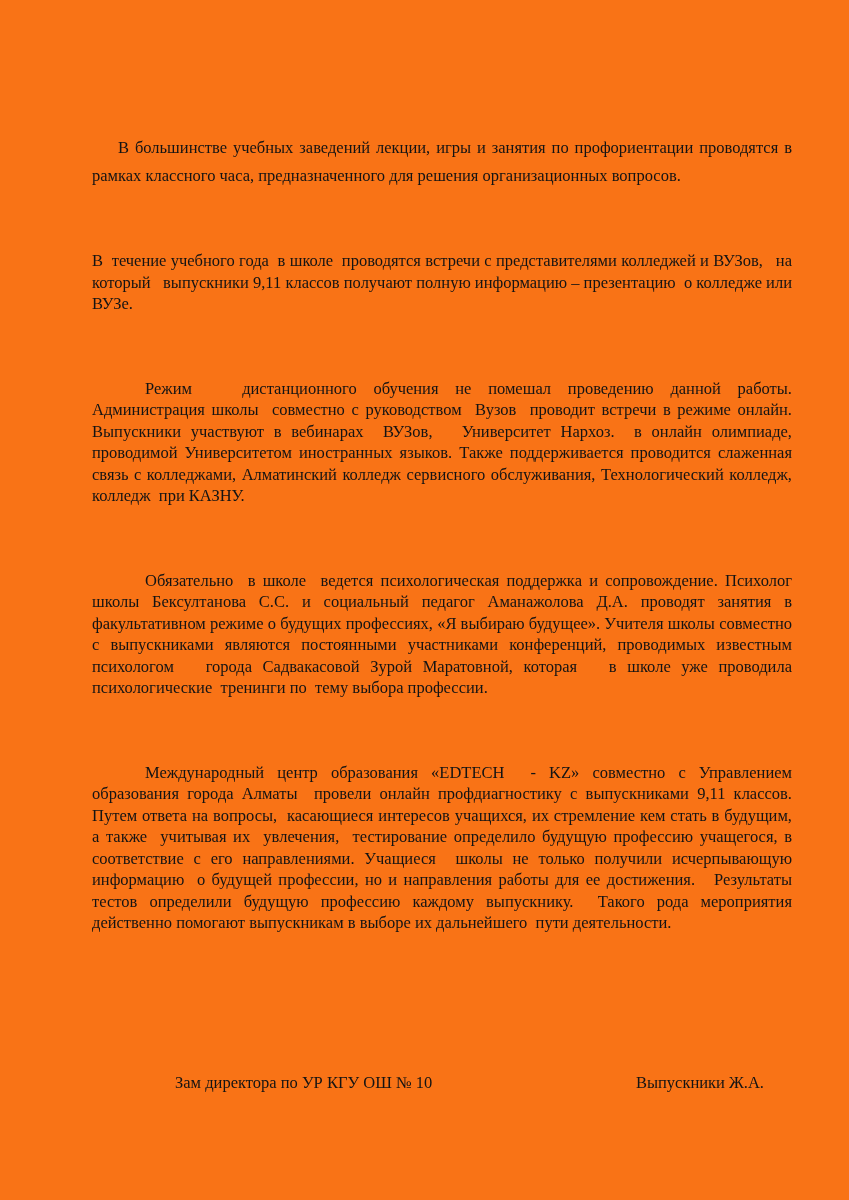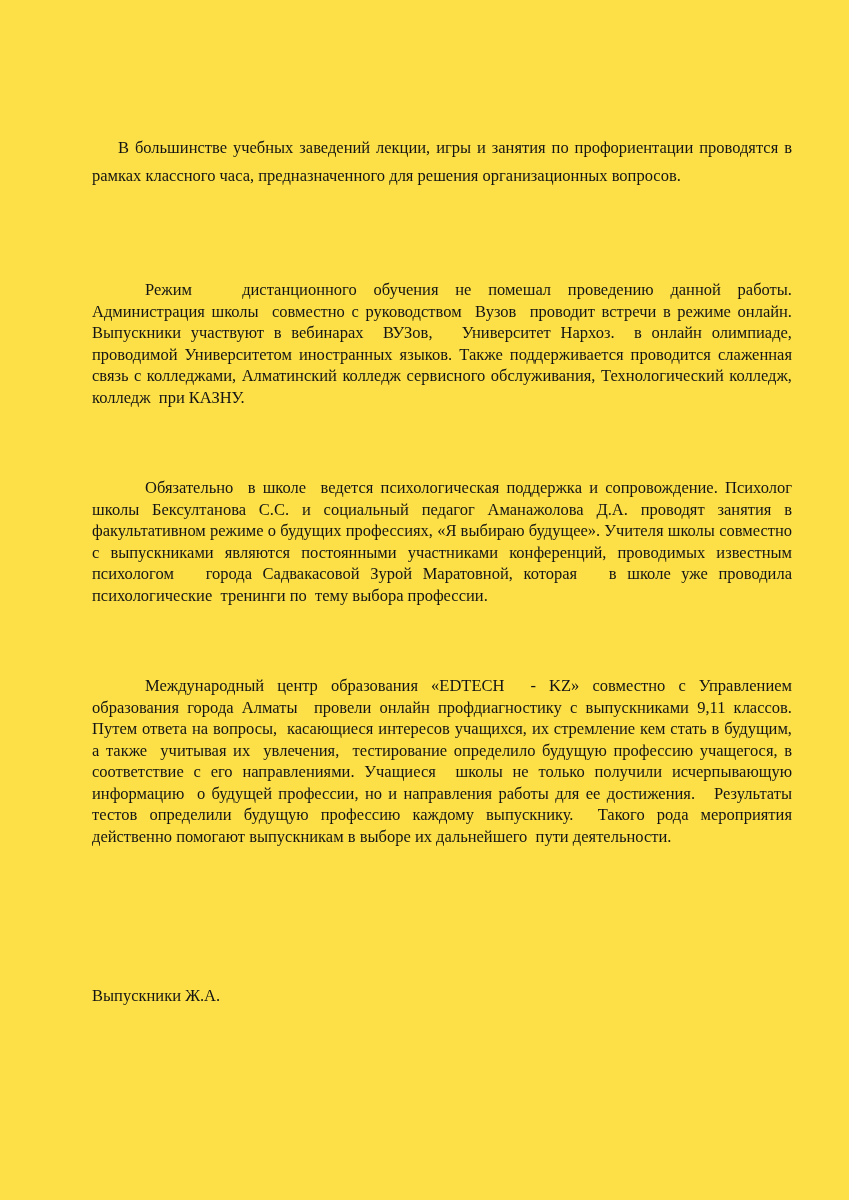--- a/index.html
+++ b/index.html
@@ -14,21 +14,21 @@
     overflow: hidden;
     font-family: "Liberation Serif", "DejaVu Serif", serif;
     color: #141414;
   }
   .doc-page {
     position: absolute;
     left: 0;
     top: 0;
     width: 849px;
     height: 1200px;
-    background: #fde047;
+    background: #f97316;
   }
   .doc-body {
     position: absolute;
     left: 92px;
     top: 74px;
     width: 700px;
     font-size: 16.5px;
     text-align: justify;
     white-space: pre-wrap;
     text-rendering: optimizeLegibility;
@@ -41,21 +41,21 @@
     line-height: 28px;
     text-indent: 26px;
   }
   p.para-flush {
     line-height: 21.5px;
     text-indent: 0;
   }
   p.para-indent {
     line-height: 21.5px;
     text-indent: 53px;
-    margin-top: 9px;
+    margin-top: 3px;
   }
   .signature-row {
     margin-top: 78px;
     display: flex;
     justify-content: space-between;
     align-items: baseline;
     text-align: left;
     white-space: normal;
     line-height: 21.5px;
   }
@@ -67,25 +67,27 @@
   }
 </style>
 </head>
 <body>
 
 <div class="doc-page">
   <div class="doc-body">
 
     <p class="para-first">В большинстве учебных заведений лекции, игры и занятия по профориентации проводятся в рамках классного часа, предназначенного для решения организационных вопросов.</p>
 
+    <p class="para-flush">В  течение учебного года  в школе  проводятся встречи с представителями колледжей и ВУЗов,   на который   выпускники 9,11 классов получают полную информацию – презентацию  о колледже или ВУЗе.</p>
 
     <p class="para-indent">Режим   дистанционного обучения не помешал проведению данной работы. Администрация школы  совместно с руководством  Вузов  проводит встречи в режиме онлайн. Выпускники участвуют в вебинарах  ВУЗов,   Университет Нархоз.  в онлайн олимпиаде, проводимой Университетом иностранных языков. Также поддерживается проводится слаженная связь с колледжами, Алматинский колледж сервисного обслуживания, Технологический колледж, колледж  при КАЗНУ.</p>
 
     <p class="para-indent">Обязательно  в школе  ведется психологическая поддержка и сопровождение. Психолог школы Бексултанова С.С. и социальный педагог Аманажолова Д.А. проводят занятия в факультативном режиме о будущих профессиях, «Я выбираю будущее». Учителя школы совместно с выпускниками являются постоянными участниками конференций, проводимых известным психологом   города Садвакасовой Зурой Маратовной, которая   в школе уже проводила психологические  тренинги по  тему выбора профессии.</p>
 
     <p class="para-indent">Международный центр образования «EDTECH  - KZ» совместно с Управлением образования города Алматы  провели онлайн профдиагностику с выпускниками 9,11 классов. Путем ответа на вопросы,  касающиеся интересов учащихся, их стремление кем стать в будущим, а также  учитывая их  увлечения,  тестирование определило будущую профессию учащегося, в соответствие с его направлениями. Учащиеся  школы не только получили исчерпывающую информацию  о будущей профессии, но и направления работы для ее достижения.   Результаты тестов определили будущую профессию каждому выпускнику.  Такого рода мероприятия действенно помогают выпускникам в выборе их дальнейшего  пути деятельности.</p>
 
     <div class="signature-row">
+      <span class="signature-role">Зам директора по УР КГУ ОШ № 10</span>
       <span class="signature-name">Выпускники Ж.А.</span>
     </div>
 
   </div>
 </div>
 
 </body></html>

